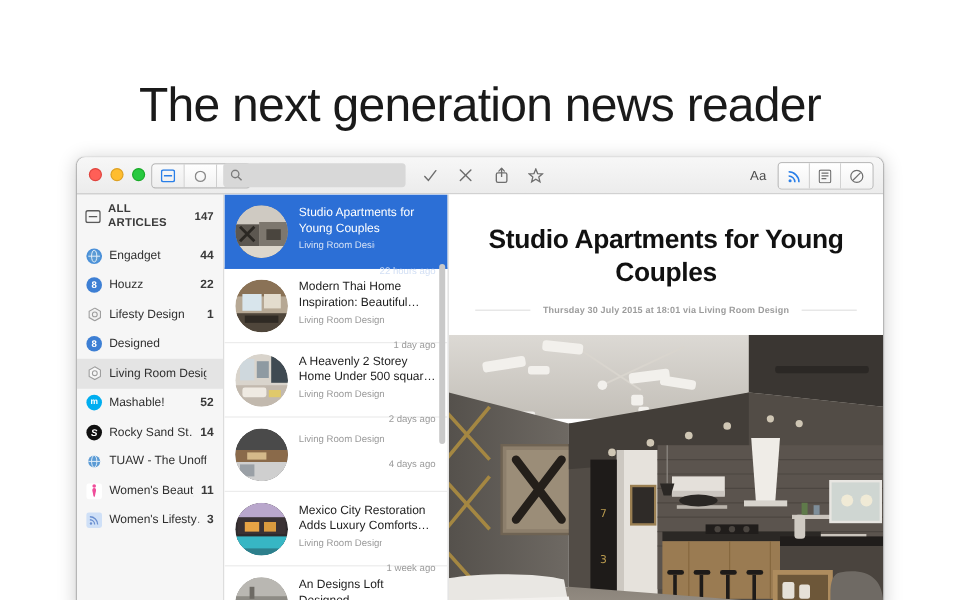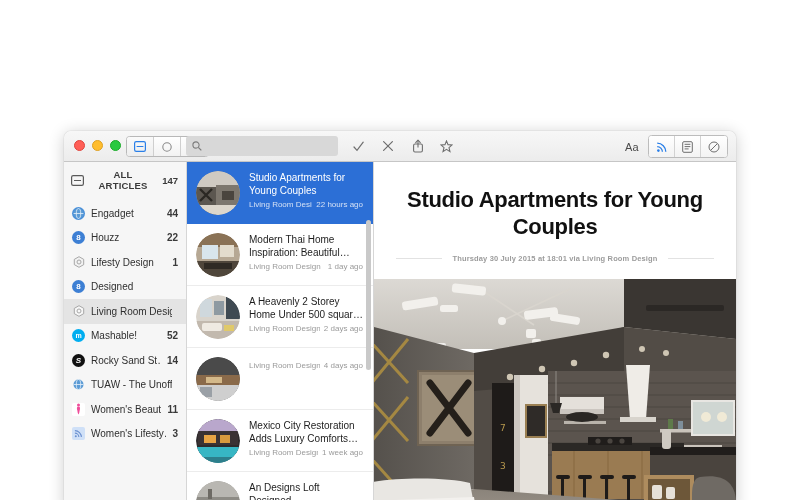--- a/index.html
+++ b/index.html
@@ -91,21 +91,20 @@
   
   .sidebar {
     width: 123px; height:100%;
     background:#f6f6f6;
     border-right:1px solid #d6d6d6;
     padding-top: 6px;
   }
   .all-row {
     display:flex; align-items:center; height:24px; padding:0 8px 0 7px; gap:6px;
     margin-bottom: 9px;
-    text-align: center;
   }
   .all-label { font-size:9.5px; font-weight:bold; color:#3a3a3a; letter-spacing:0.2px; flex:1; }
   .all-count { font-size:9.5px; font-weight:bold; color:#3a3a3a; }
 
   .feed-row {
     display:flex; align-items:center; height:24.5px; padding:0 8px 0 8px; gap:6px;
   }
   .feed-row.selected { background:#e4e4e4; }
   .feed-name { font-size:10px; color:#2f2f2f; flex:1; white-space:nowrap; overflow:hidden; }
   .feed-count { font-size:10px; font-weight:bold; color:#3a3a3a; }
@@ -123,21 +122,21 @@
   .item.selected { background:#2c6fd6; border-bottom-color:#2c6fd6; }
   .thumb { width:44px; height:44px; border-radius:50%; flex:0 0 44px; overflow:hidden; position:relative; }
   .meta { flex:1; min-width:0; padding-top:1px; }
   .it-title {
     font-size:10px; line-height:12.5px; color:#1d1d1d;
     display:-webkit-box; -webkit-line-clamp:2; -webkit-box-orient:vertical; overflow:hidden;
   }
   .item.selected .it-title { color:#fff; }
   .it-sub { display:flex; justify-content:space-between; margin-top:3px; gap:4px; }
   .it-feed { font-size:8px; color:#9a9a9a; white-space:nowrap; overflow:hidden; }
-  .it-time { font-size:8px; color:#9a9a9a; white-space:nowrap; }
+  .it-time { font-size:8px; color:#9a9a9a; white-space:nowrap;margin-top:21px; }
   .item.selected .it-feed, .item.selected .it-time { color:#d3e0f5; }
 
   .scrollbar { position:absolute; right:2px; top:58px; width:5px; height:150px;
                background:#c9c9c9; border-radius:3px; }
 
   
   .detail { flex:1; height:100%; background:#fff; overflow:hidden; position:relative; }
   .art-title {
     text-align:center; font-size:22px; font-weight:bold; line-height:27px;
     color:#111; padding: 24px 28px 0 28px; letter-spacing:-0.3px;
@@ -148,20 +147,21 @@
 
   .hero { margin-top:16px; width:100%; height:250px; position:relative; overflow:hidden; }
 
   svg { display:block; }
 </style>
 </head>
 <body>
 
 <div id="stage">
 
+  <div class="headline">The next generation news reader</div>
 
   <div class="window">
 
     <div class="toolbar">
 
       <div class="traffic">
         <div class="tl red"></div>
         <div class="tl yellow"></div>
         <div class="tl green"></div>
       </div>

